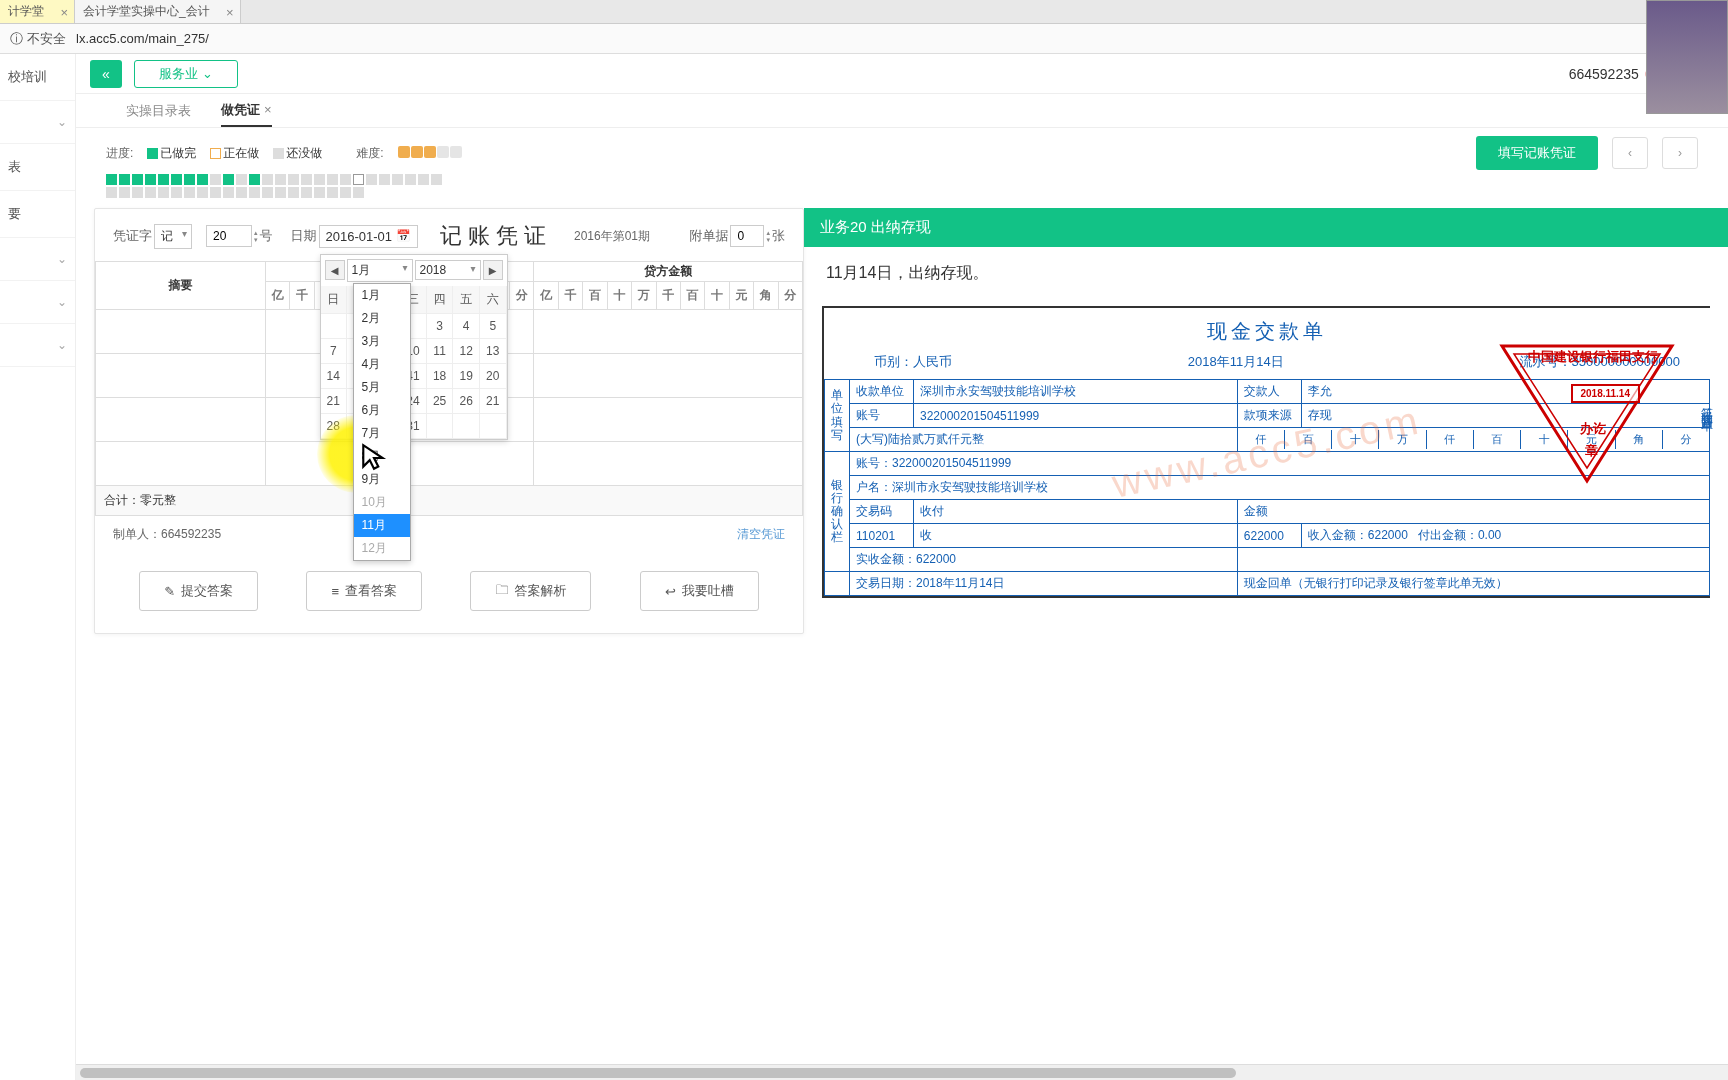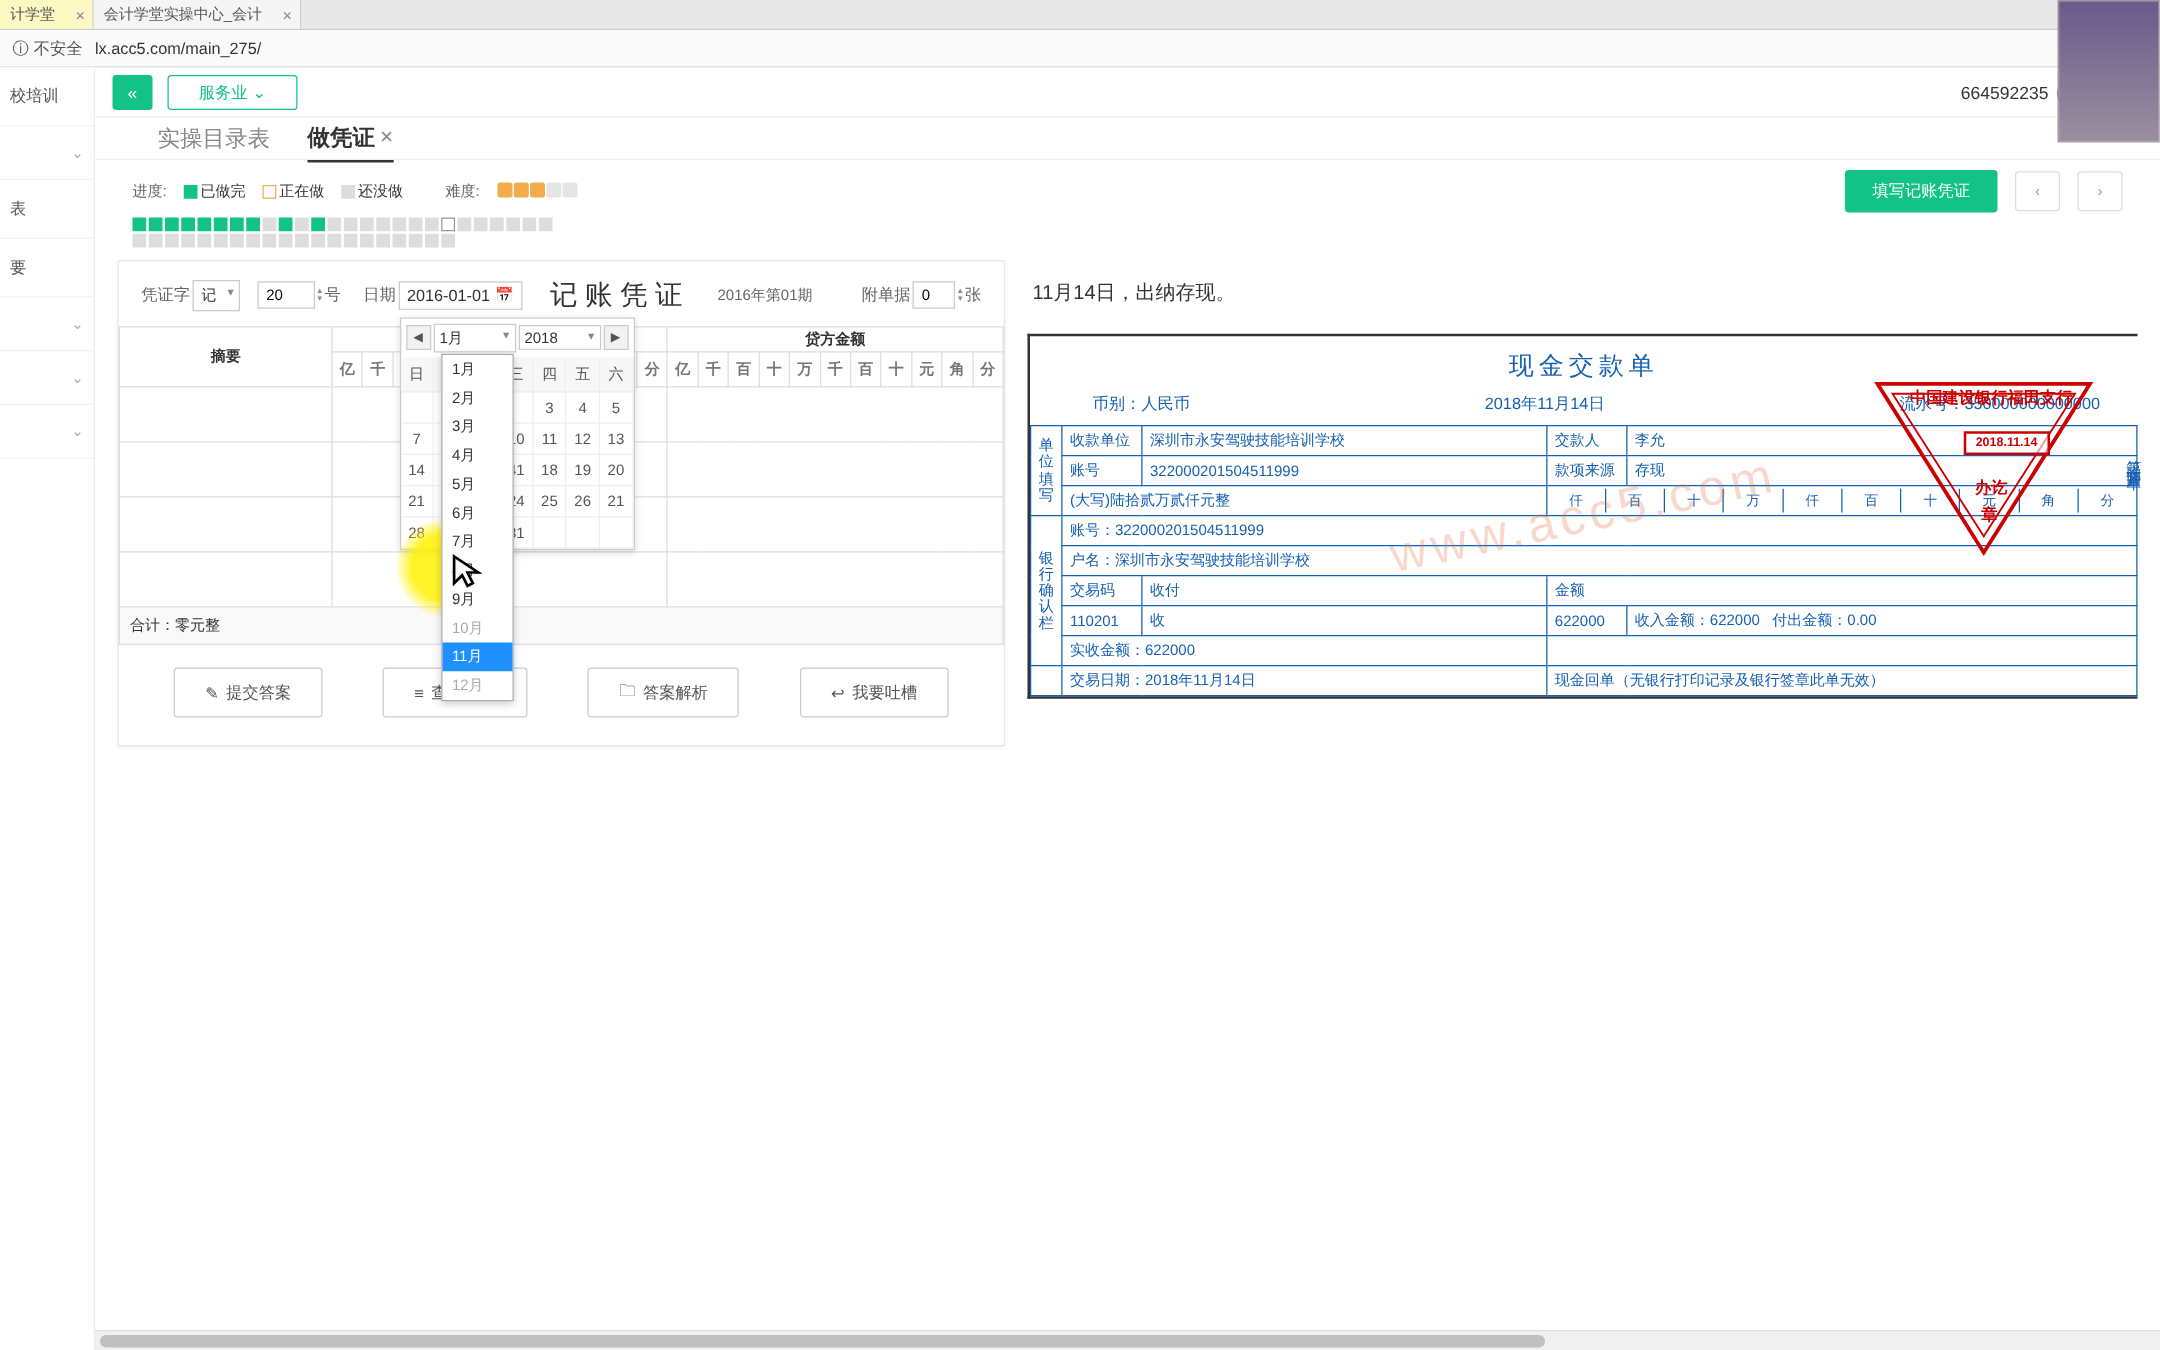--- a/index.html
+++ b/index.html
@@ -29,21 +29,21 @@
     .top-left-group { display: flex; align-items: center; gap: 12px; }
     .collapse-btn { width: 32px; height: 28px; background: #12c286; color: #fff; border-radius: 3px; display: flex; align-items: center; justify-content: center; font-size: 14px; }
     .service-btn { border: 1px solid #12c286; color: #12c286; padding: 4px 24px; border-radius: 3px; background: #fff; display: flex; align-items: center; gap: 4px; }
 
     .user-info { display: flex; align-items: center; gap: 6px; font-size: 14px; }
     .user-id { color: #333; }
     .user-vip { color: #d9534f; }
 
     
     .sub-tabs { height: 34px; display: flex; align-items: center; padding: 0 50px; gap: 30px; border-bottom: 1px solid #eee; }
-    .sub-tab { color: #888; font-size: 18px; padding: 6px 0; }
+    .sub-tab { color: #888; font-size: 13px; padding: 6px 0; }
     .sub-tab.active { color: #333; font-weight: bold; border-bottom: 2px solid #333; display: flex; align-items: center; gap: 4px; }
     .sub-tab-close { color: #888; font-weight: normal; }
 
     
     .progress-row { padding: 8px 30px 4px 30px; display: flex; align-items: center; gap: 14px; font-size: 12px; }
     .legend-sq { display: inline-block; width: 11px; height: 11px; margin-right: 2px; vertical-align: middle; }
     .sq-done { background: #12c286; }
     .sq-doing { background: #fff; border: 1px solid #f0ad4e; }
     .sq-todo { background: #ddd; }
     .rating-sq { display: inline-block; width: 12px; height: 12px; background: #f0ad4e; border-radius: 2px; margin-right: 1px; }
@@ -433,20 +433,24 @@
                 <td></td>
                 <td colspan="11" class="amount-bg"></td>
                 <td colspan="11" class="amount-bg"></td>
               </tr>
           <tr class="total-row">
                 <td colspan="23">合计：零元整</td>
               </tr>
         </tbody>
           </table>
 
+        <div class="voucher-footer">
+          <span><span>制单人：</span><span>664592235</span></span>
+          <span class="clear-link">清空凭证</span>
+        </div>
 
         <div class="action-buttons">
           <div class="action-btn">
               <span class="ico">✎</span>
               <span>提交答案</span>
             </div>
           <div class="action-btn">
               <span class="ico">≡</span>
               <span>查看答案</span>
             </div>
@@ -455,20 +459,21 @@
               <span>答案解析</span>
             </div>
           <div class="action-btn">
               <span class="ico">↩</span>
               <span>我要吐槽</span>
             </div>
         </div>
       </div>
 
       <div class="task-panel">
+        <div class="task-header">业务20 出纳存现</div>
         <div class="task-desc">11月14日，出纳存现。</div>
 
         <div class="receipt-box">
           <div class="watermark">www.acc5.com</div>
           <div class="side-text">第二联客户回单</div>
 
           <div class="receipt-title">现金交款单</div>
           <div class="receipt-meta">
             <span>币别：人民币</span>
             <span>2018年11月14日</span>

